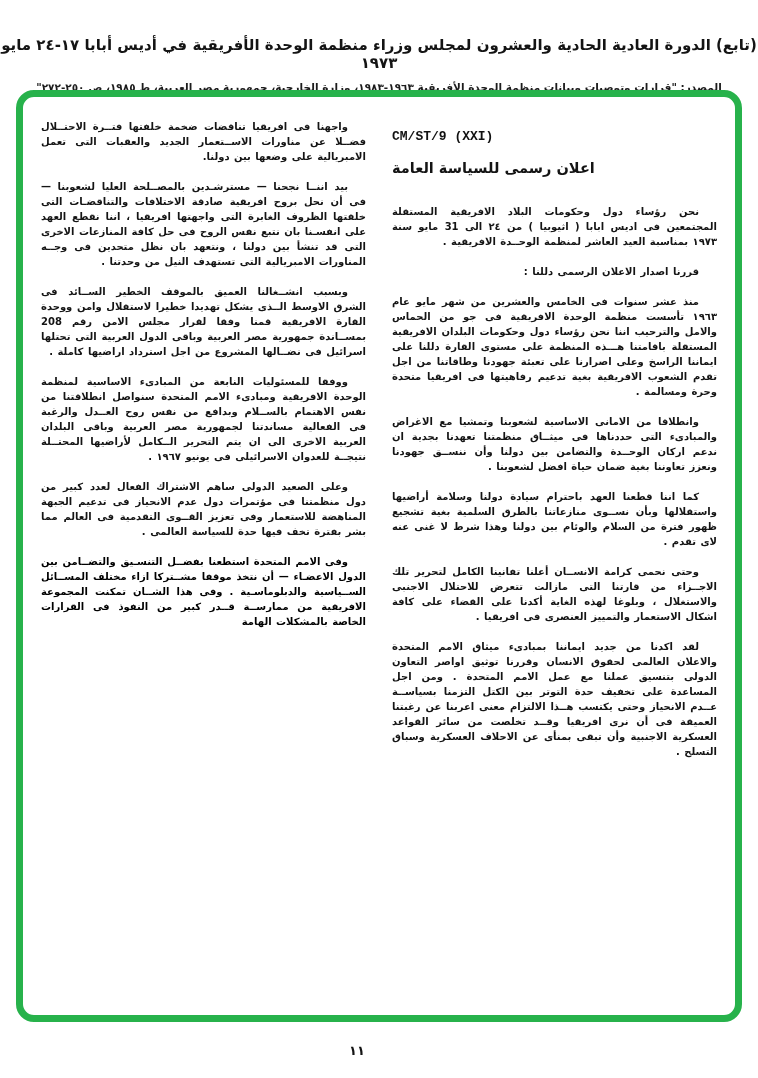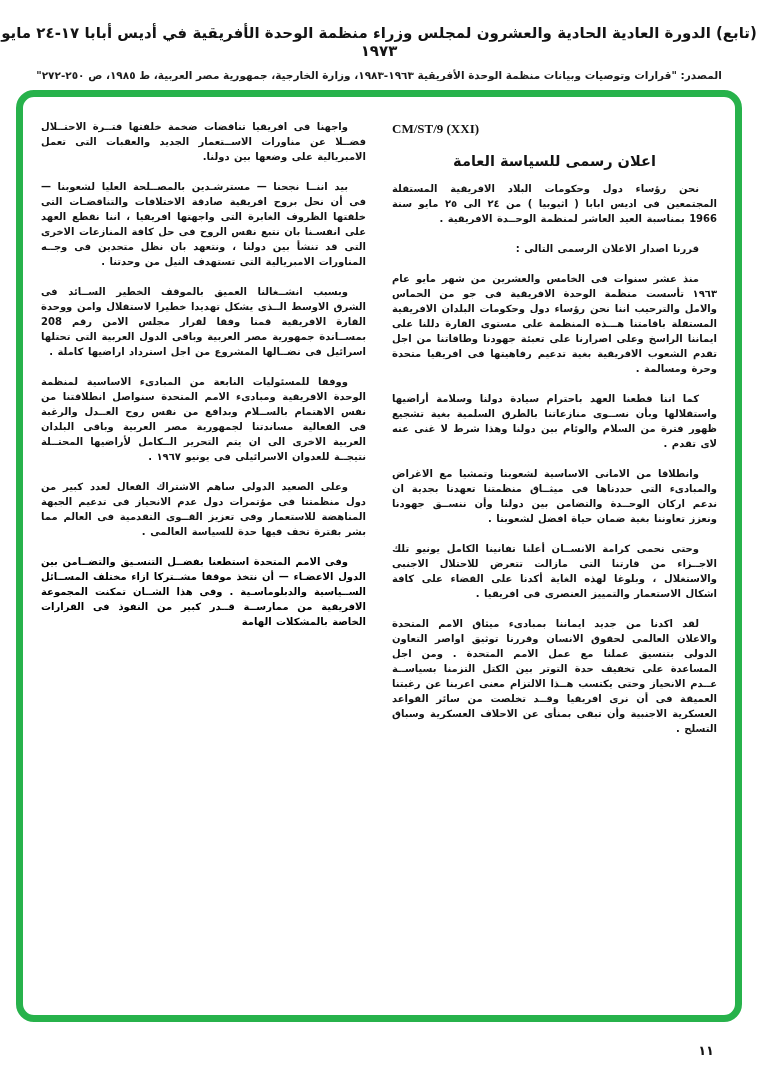--- a/index.html
+++ b/index.html
@@ -7,21 +7,21 @@
     background: #ffffff;
     width: 758px; height: 1078px;
     font-family: "DejaVu Sans", sans-serif;
     color: #141414;
     position: relative;
     overflow: hidden;
   }
   .page-header {
     direction: rtl;
     text-align: center;
-    padding-top: 24px;
+    padding-top: 36px;
   }
   .header-line1 {
     font-size: 15px;
     font-weight: bold;
     letter-spacing: 0.2px;
   }
   .header-line2 {
     font-size: 10.5px;
     font-weight: bold;
     margin-top: 9px;
@@ -44,74 +44,75 @@
     box-sizing: border-box;
     height: 100%;
   }
   .col {
     flex: 1 1 0;
     min-width: 0;
   }
   .doc-ref {
     direction: ltr;
     text-align: left;
-    font-family: Liberation Serif, serif;
+    font-family: Liberation Mono, monospace;
     font-size: 13px;
     font-weight: bold;
-    margin: 2px 0 16px 0;
+    margin: 10px 0 16px 0;
     color: #111;
   }
   .doc-title {
-    text-align: center;
+    text-align: left;
     font-size: 14.5px;
     font-weight: bold;
-    margin: 0 0 12px 0;
+    margin: 0 0 28px 0;
   }
   .para {
     font-size: 10px;
     font-weight: bold;
     line-height: 1.5;
     text-align: justify;
     text-indent: 18px;
     margin: 0 0 15px 0;
     word-spacing: 1px;
   }
   .para.heavy {
     font-weight: 900;
     color: #000;
   }
   .page-number {
     position: absolute;
     left: 0; right: 44px;
     bottom: 20px;
+    text-align: center;
     font-size: 13px;
     font-weight: bold;
     direction: rtl;
   }
 </style>
 </head>
 <body>
 
 <header class="page-header">
   <div class="header-line1">(تابع) الدورة العادية الحادية والعشرون لمجلس وزراء منظمة الوحدة الأفريقية في أديس أبابا ١٧-٢٤ مايو ١٩٧٣</div>
   <div class="header-line2">المصدر: "قرارات وتوصيات وبيانات منظمة الوحدة الأفريقية ١٩٦٣-١٩٨٣، وزارة الخارجية، جمهورية مصر العربية، ط ١٩٨٥، ص ٢٥٠-٢٧٢"</div>
 </header>
 
 <div class="green-frame">
   <div class="columns">
 
     <div class="col">
       <div class="doc-ref">CM/ST/9 (XXI)</div>
       <div class="doc-title">اعلان رسمى للسياسة العامة</div>
-      <p class="para">نحن رؤساء دول وحكومات البلاد الافريقية المستقلة المجتمعين فى اديس ابابا ( اثيوبيا ) من ٢٤ الى ٢٥ مايو سنة 1966 بمناسبة العيد العاشر لمنظمة الوحــدة الافريقية .</p>
-      <p class="para">قررنا اصدار الاعلان الرسمى التالى :</p>
+      <p class="para">نحن رؤساء دول وحكومات البلاد الافريقية المستقلة المجتمعين فى اديس ابابا ( اثيوبيا ) من ٢٤ الى 31 مايو سنة ١٩٧٣ بمناسبة العيد العاشر لمنظمة الوحــدة الافريقية .</p>
+      <p class="para">قررنا اصدار الاعلان الرسمى دللنا :</p>
       <p class="para">منذ عشر سنوات فى الخامس والعشرين من شهر مايو عام ١٩٦٣ تأسست منظمة الوحدة الافريقية فى جو من الحماس والامل والترحيب اننا نحن رؤساء دول وحكومات البلدان الافريقية المستقلة باقامتنا هـــذه المنظمة على مستوى القارة دللنا على ايماننا الراسخ وعلى اصرارنا على تعبئة جهودنا وطاقاتنا من اجل تقدم الشعوب الافريقية بغية تدعيم رفاهيتها فى افريقيا متحدة وحرة ومسالمة .</p>
+      <p class="para">وانطلاقا من الامانى الاساسية لشعوبنا وتمشيا مع الاغراض والمبادىء التى حددناها فى ميثــاق منظمتنا تعهدنا بجدية ان ندعم اركان الوحــدة والتضامن بين دولنا وأن ننســق جهودنا ونعزز تعاوننا بغية ضمان حياة افضل لشعوبنا .</p>
       <p class="para">كما اننا قطعنا العهد باحترام سيادة دولنا وسلامة أراضيها واستقلالها وبأن نســوى منازعاتنا بالطرق السلمية بغية تشجيع ظهور فترة من السلام والوئام بين دولنا وهذا شرط لا غنى عنه لاى تقدم .</p>
-      <p class="para">وانطلاقا من الامانى الاساسية لشعوبنا وتمشيا مع الاغراض والمبادىء التى حددناها فى ميثــاق منظمتنا تعهدنا بجدية ان ندعم اركان الوحــدة والتضامن بين دولنا وأن ننســق جهودنا ونعزز تعاوننا بغية ضمان حياة افضل لشعوبنا .</p>
-      <p class="para">وحتى نحمى كرامة الانســان أعلنا تفانينا الكامل يونيو تلك الاجــزاء من قارتنا التى مازالت تتعرض للاحتلال الاجنبى والاستغلال ، وبلوغا لهذه الغاية أكدنا على القضاء على كافة اشكال الاستعمار والتمييز العنصرى فى افريقيا .</p>
+      <p class="para">وحتى نحمى كرامة الانســان أعلنا تفانينا الكامل لتحرير تلك الاجــزاء من قارتنا التى مازالت تتعرض للاحتلال الاجنبى والاستغلال ، وبلوغا لهذه الغاية أكدنا على القضاء على كافة اشكال الاستعمار والتمييز العنصرى فى افريقيا .</p>
       <p class="para">لقد اكدنا من جديد ايماننا بمبادىء ميثاق الامم المتحدة والاعلان العالمى لحقوق الانسان وقررنا توثيق اواصر التعاون الدولى بتنسيق عملنا مع عمل الامم المتحدة . ومن اجل المساعدة على تخفيف حدة التوتر بين الكتل التزمنا بسياســة عــدم الانحياز وحتى يكتسب هــذا الالتزام معنى اعربنا عن رغبتنا العميقة فى أن نرى افريقيا وقــد تخلصت من سائر القواعد العسكرية الاجنبية وأن تبقى بمنأى عن الاحلاف العسكرية وسباق التسلح .</p>
     </div>
 
     <div class="col">
       <p class="para">واجهنا فى افريقيا تناقضات ضخمة خلفتها فتــرة الاحتــلال فضــلا عن مناورات الاســتعمار الجديد والعقبات التى تعمل الامبريالية على وضعها بين دولنا.</p>
       <p class="para">بيد اننــا نجحنا — مسترشـدين بالمصــلحة العليا لشعوبنا — فى أن نحل بروح افريقية صادقة الاختلافات والتناقضـات التى خلقتها الظروف الغابرة التى واجهتها افريقيا ، اننا نقطع العهد على انفسـنا بان نتبع نفس الروح فى حل كافة المنازعات الاخرى التى قد تنشأ بين دولنا ، ونتعهد بان نظل متحدين فى وجــه المناورات الامبريالية التى تستهدف النيل من وحدتنا .</p>
       <p class="para">وبسبب انشــغالنا العميق بالموقف الخطير الســائد فى الشرق الاوسط الــذى يشكل تهديدا خطيرا لاستقلال وامن ووحدة القارة الافريقية قمنا وفقا لقرار مجلس الامن رقم 208 بمســاندة جمهورية مصر العربية وباقى الدول العربية التى تحتلها اسرائيل فى نضــالها المشروع من اجل استرداد اراضيها كاملة .</p>
       <p class="para">ووفقا للمسئوليات النابعة من المبادىء الاساسية لمنظمة الوحدة الافريقية ومبادىء الامم المتحدة سنواصل انطلاقتنا من نفس الاهتمام بالســلام وبدافع من نفس روح العــدل والرغبة فى الفعالية مساندتنا لجمهورية مصر العربية وباقى البلدان العربية الاخرى الى ان يتم التحرير الــكامل لأراضيها المحتــلة نتيجــة للعدوان الاسرائيلى فى يونيو ١٩٦٧ .</p>
       <p class="para">وعلى الصعيد الدولى ساهم الاشتراك الفعال لعدد كبير من دول منظمتنا فى مؤتمرات دول عدم الانحياز فى تدعيم الجبهة المناهضة للاستعمار وفى تعزيز القــوى التقدمية فى العالم مما بشر بفترة تخف فيها حدة للسياسة العالمى .</p>
       <p class="para heavy">وفى الامم المتحدة استطعنا بفضــل التنسـيق والتضــامن بين الدول الاعضـاء — أن نتخذ موقفا مشــتركا ازاء مختلف المســائل الســياسية والدبلوماسـية . وفى هذا الشــان تمكنت المجموعة الافريقية من ممارســة قــدر كبير من النفوذ فى القرارات الخاصة بالمشكلات الهامة</p>

